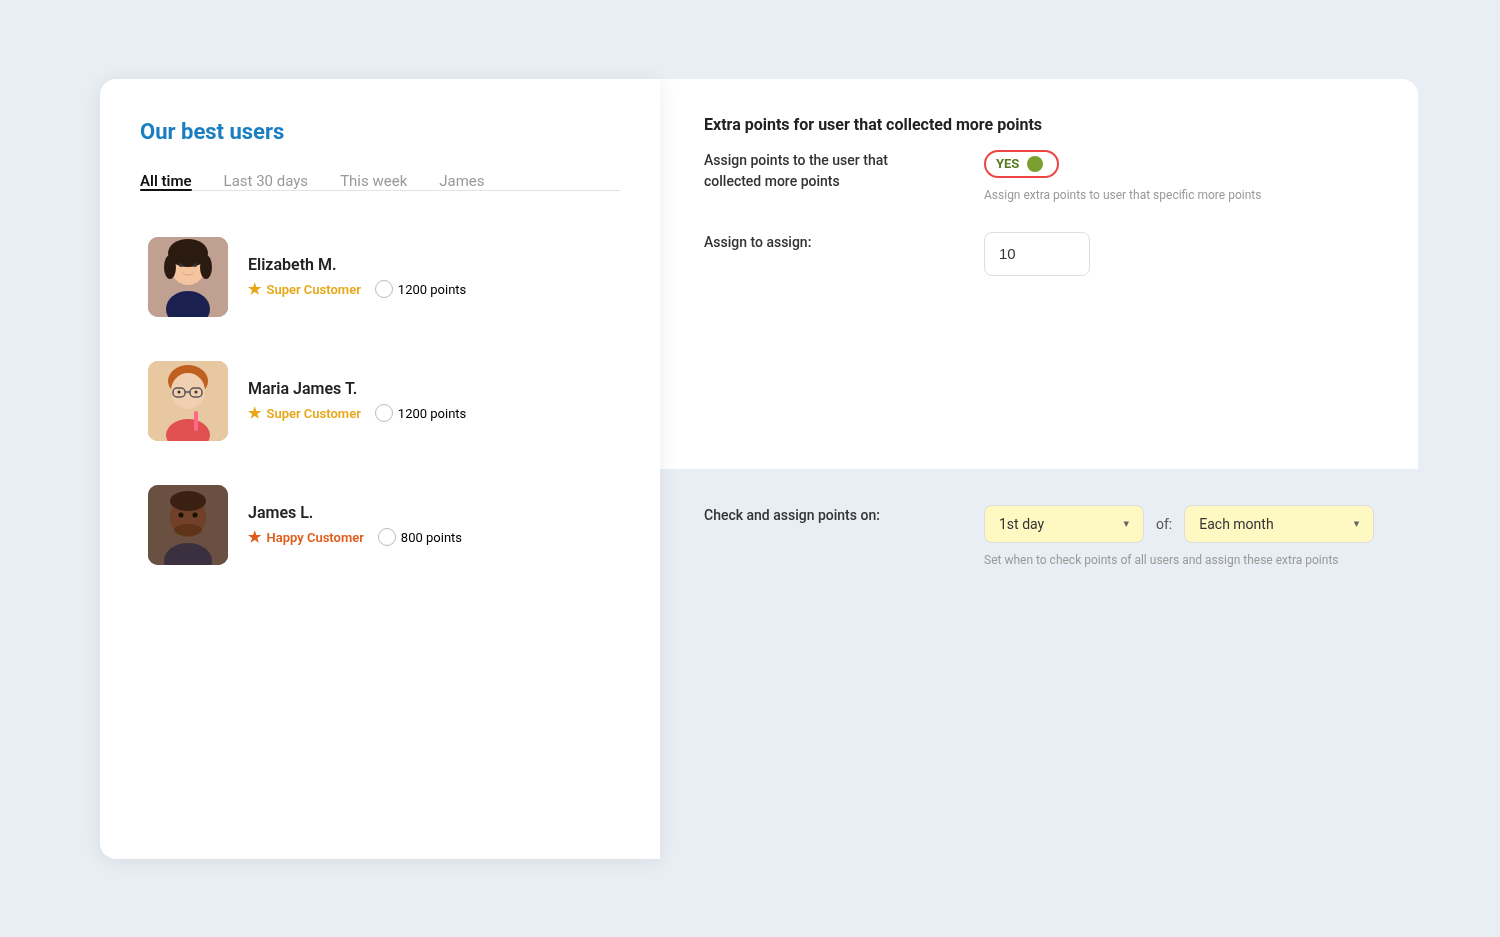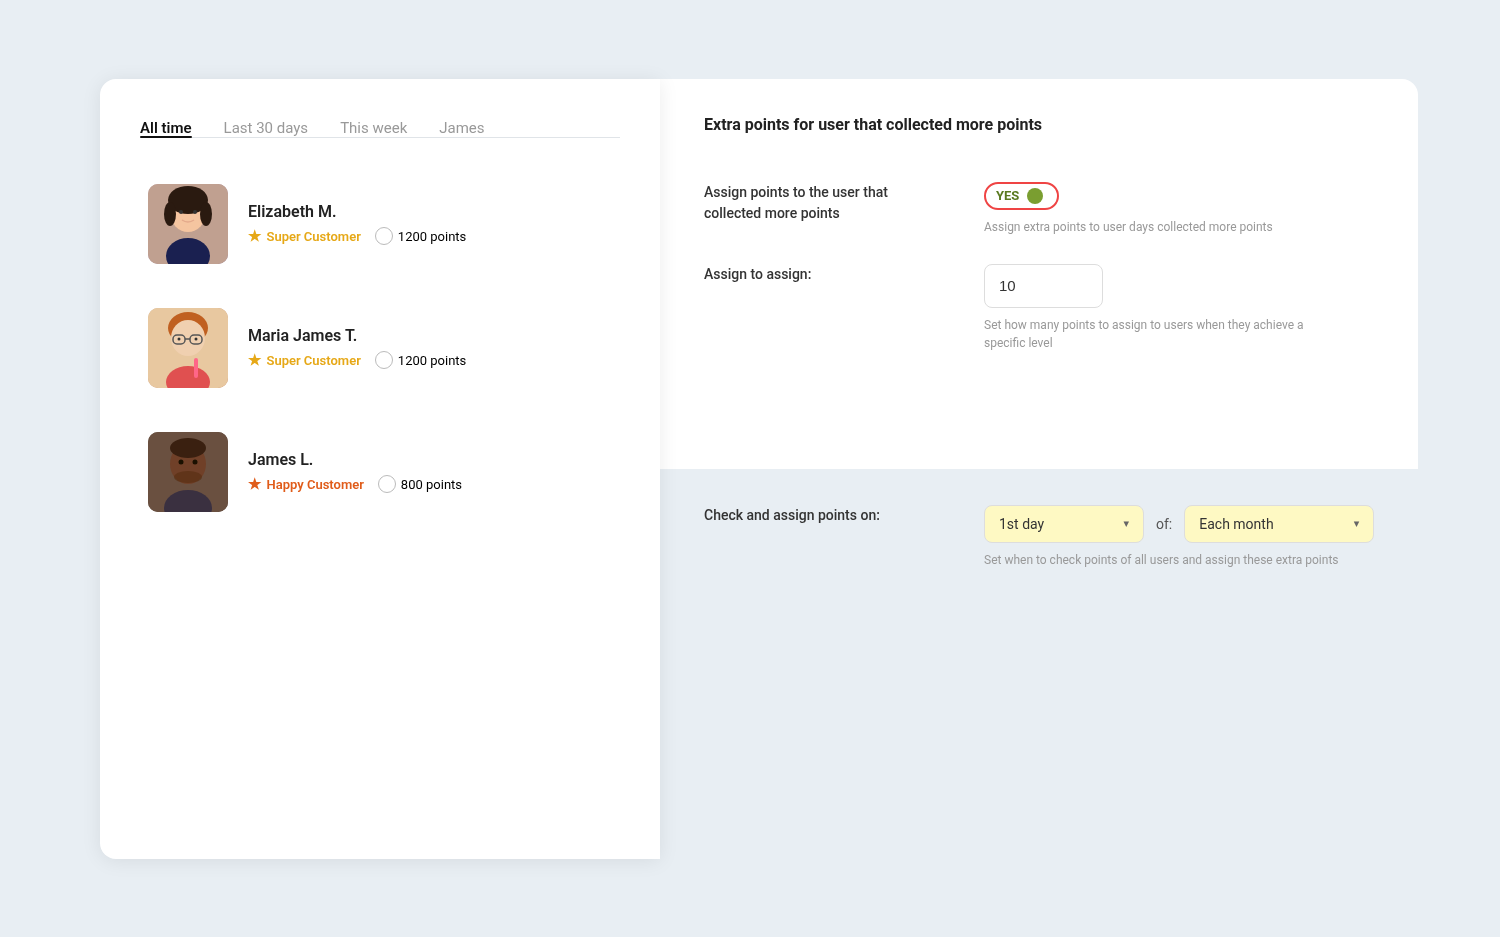--- a/index.html
+++ b/index.html
@@ -141,21 +141,21 @@
       border-radius: 50%;
       display: inline-flex;
       align-items: center;
       justify-content: center;
     }
 
     .section-title {
       font-size: 16px;
       font-weight: 700;
       color: #222;
-      margin-bottom: 48px;
+      margin-bottom: 16px;
     }
 
     .setting-row {
       display: flex;
       align-items: flex-start;
       gap: 60px;
       margin-bottom: 28px;
     }
 
     .setting-label {
@@ -197,21 +197,21 @@
     }
 
     .setting-hint {
       font-size: 12px;
       color: #999;
       line-height: 1.5;
       max-width: 360px;
     }
 
     .points-input {
-      width: 119px;
+      width: 106px;
       height: 44px;
       border: 1.5px solid #ddd;
       border-radius: 8px;
       padding: 1px 14px;
       font-size: 15px;
       color: #333;
       outline: none;
     }
 
     .select-row {
@@ -292,20 +292,21 @@
       padding: 36px 44px 36px 44px;
       flex: 1;
     }
   </style>
 </head>
 <body>
 
 <div class="page-wrapper">
 
   <div class="left-panel">
+    <h2 class="panel-title">Our best users</h2>
 
     <div class="tabs">
       <div class="tab active">
         <span>All time</span>
       </div>
       <div class="tab">
         <span>Last 30 days</span>
       </div>
       <div class="tab">
         <span>This week</span>
@@ -429,29 +430,28 @@
       <div class="setting-row">
         <div class="setting-label">
           <span style="white-space: pre-line;">Assign points to the user that
 collected more points</span>
         </div>
         <div class="setting-control">
           <div class="toggle-btn">
             <span class="toggle-label">YES</span>
             <div class="toggle-dot"></div>
           </div>
-          <span class="setting-hint">Assign extra points to user days collected more points</span>
+          <span class="setting-hint">Assign extra points to user that specific more points</span>
         </div>
       </div>
 
       <div class="setting-row">
         <div class="setting-label">Assign to assign:</div>
         <div class="setting-control">
           <input type="text" class="points-input" value="10" style="">
-          <span class="setting-hint">Set how many points to assign to users when they achieve a specific level</span>
         </div>
       </div>
     </div>
 
     <div class="right-bottom-section">
 
       <div class="setting-row">
         <div class="setting-label">Check and assign points on:</div>
         <div class="setting-control">
           <div class="select-row">

